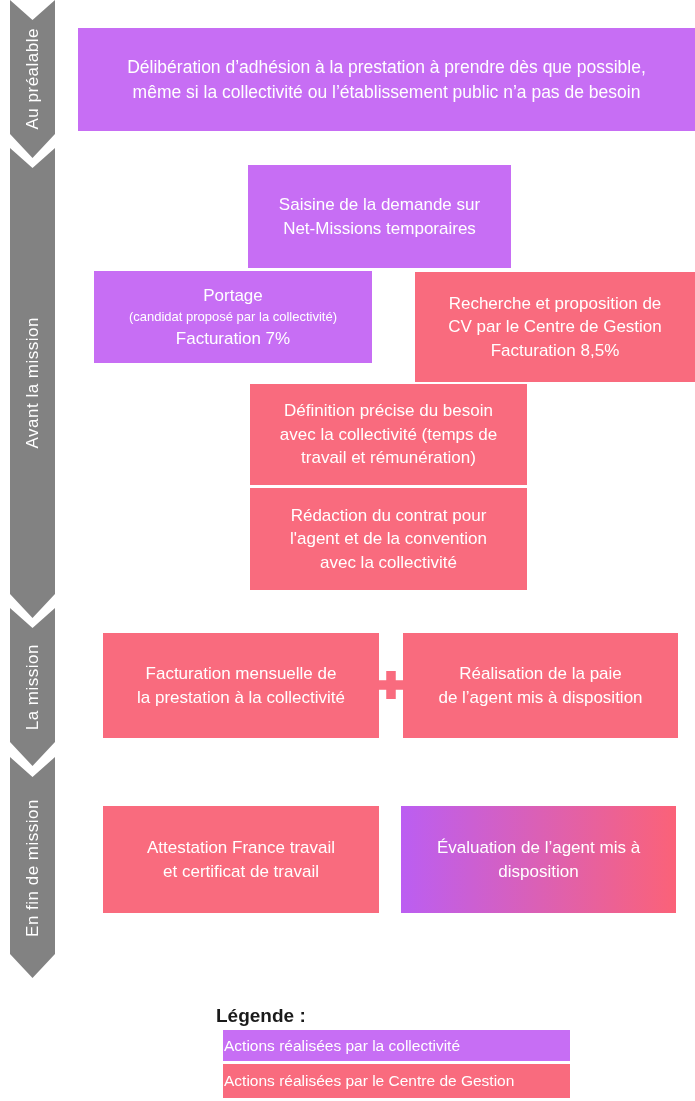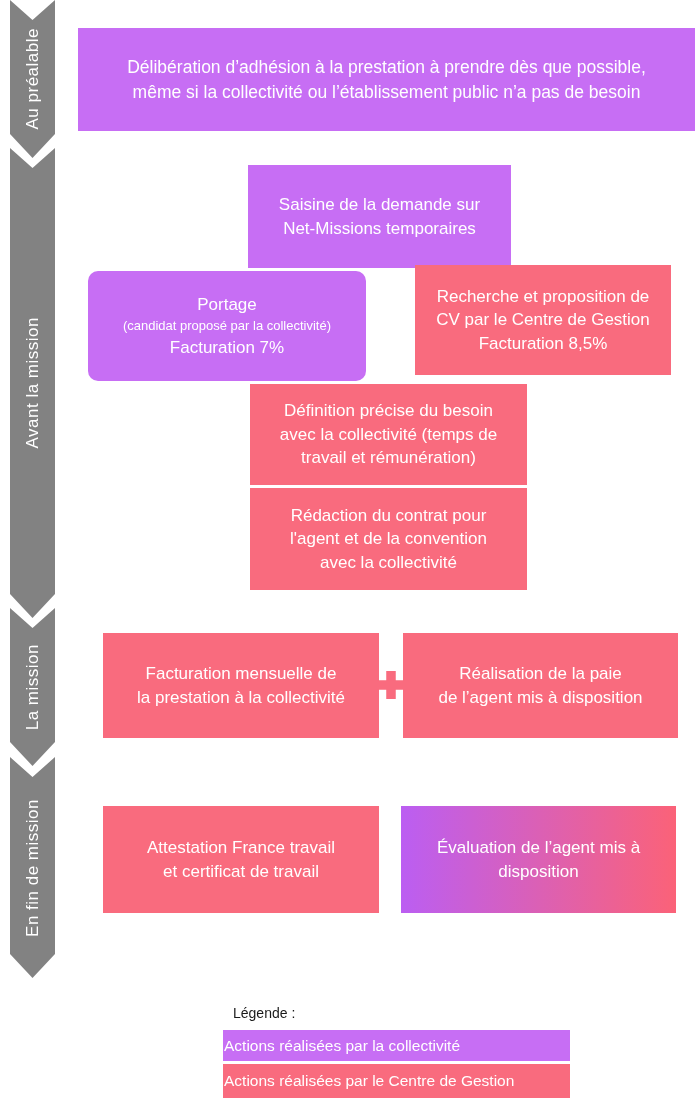--- a/index.html
+++ b/index.html
@@ -47,40 +47,41 @@
     color:var(--text-light);
     font-size:17px;line-height:1.38;
     white-space:pre-line;
     padding:0 8px;
   }
   .box.purple{background:var(--purple);}
   .box.pink{background:var(--pink);}
   .box.gradient{background:linear-gradient(90deg,var(--gradient-start),var(--gradient-end));}
   .box-deliberation{left:78px;top:28px;width:617px;height:103px;font-size:17.5px;}
   .box-saisine{left:248px;top:165px;width:263px;height:103px;}
-  .box-portage{left:88px;top:271px;width:278px;height:110px;border-radius:10px;}
+  .box-portage{left:94px;top:271px;width:278px;height:92px;}
   .box-portage .small{font-size:13px;line-height:1.5;}
-  .box-recherche{left:415px;top:265px;width:256px;height:110px;}
+  .box-recherche{left:415px;top:272px;width:280px;height:110px;}
   .box-definition{left:250px;top:384px;width:277px;height:101px;}
   .box-redaction{left:250px;top:488px;width:277px;height:102px;}
   .box-facturation{left:103px;top:633px;width:276px;height:105px;}
   .box-realisation{left:403px;top:633px;width:275px;height:105px;}
   .box-attestation{left:103px;top:806px;width:276px;height:107px;}
   .box-evaluation{left:401px;top:806px;width:275px;height:107px;}
   
   .plus-icon{
     position:absolute;left:377px;top:671px;width:28px;height:28px;
     background:var(--pink);
     clip-path:polygon(33% 0,67% 0,67% 33%,100% 33%,100% 67%,67% 67%,67% 100%,33% 100%,33% 67%,0 67%,0 33%,33% 33%);
   }
   
   .legend-title{
-    position:absolute;left:233px;top:1005px;
+    position:absolute;left:216px;top:1005px;
     color:var(--legend-title-color);
-    font-size:14px;
+    font-size:19px;
+    font-weight:bold;
   }
   .legend-bar{
     position:absolute;left:223px;width:347px;
     display:flex;align-items:center;
     color:var(--text-light);
     font-size:15.5px;
     padding-left:1px;
   }
   .legend-collectivite{top:1030px;height:31px;background:var(--purple);}
   .legend-cdg{top:1064px;height:34px;background:var(--pink);}

